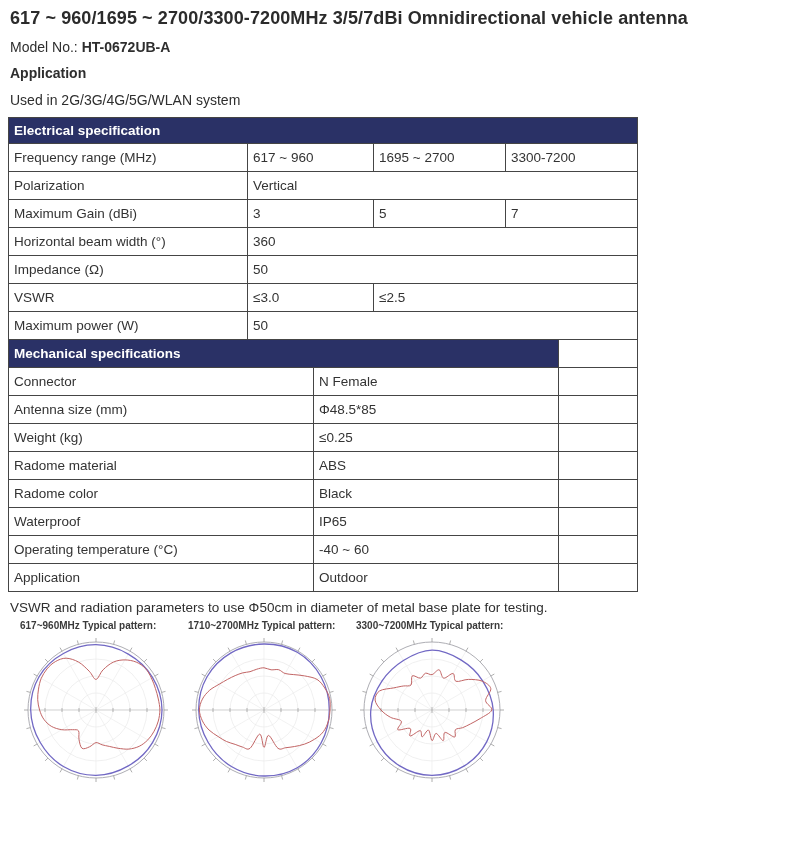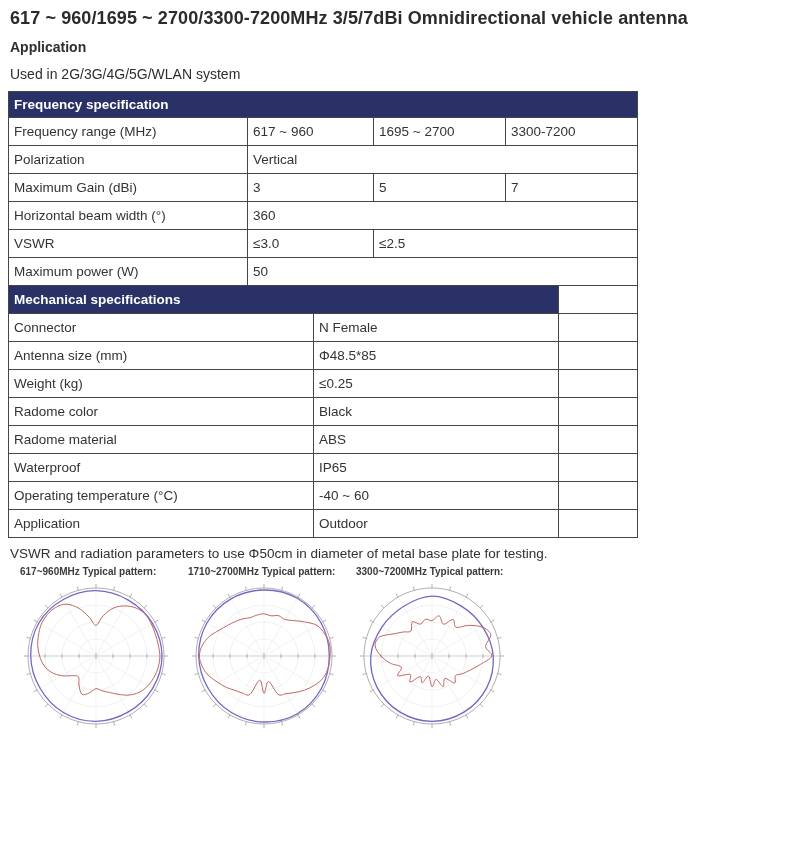--- a/index.html
+++ b/index.html
@@ -18,53 +18,60 @@
   .patterns-row{display:flex;margin:5px 0 0 12px;}
   .pattern-block{width:168px;}
   .pattern-label{font-size:10px;font-weight:700;color:#3a3a3a;padding-left:8px;white-space:nowrap;}
   .pattern-svg{display:block;margin-top:2px;}
 </style>
 </head>
 <body>
 
 <div class="page">
   <div class="title">617 ~ 960/1695 ~ 2700/3300-7200MHz 3/5/7dBi Omnidirectional vehicle antenna</div>
+  <div class="model-line">
+    <span>Model No.:</span><span class="model-value">HT-0672UB-A</span>
+  </div>
   <div class="app-heading">Application</div>
   <div class="app-text">Used in 2G/3G/4G/5G/WLAN system</div>
 
   <table id="elec-table">
       <colgroup>
         <col style="width: 239px;">
         <col style="width: 126px;">
         <col style="width: 132px;">
         <col style="width: 132px;">
       </colgroup>
       <tbody>
         <tr>
-          <th class="sec-header" colspan="4">Frequency specification</th>
+          <th class="sec-header" colspan="4">Electrical specification</th>
         </tr>
         <tr>
           <td>Frequency range (MHz)</td>
           <td colspan="1">617 ~ 960</td>
           <td colspan="1">1695 ~ 2700</td>
           <td colspan="1">3300-7200</td>
         </tr>
         <tr>
           <td>Polarization</td>
           <td colspan="3">Vertical</td>
         </tr>
         <tr>
           <td>Maximum Gain (dBi)</td>
           <td colspan="1">3</td>
           <td colspan="1">5</td>
           <td colspan="1">7</td>
         </tr>
         <tr>
           <td>Horizontal beam width (°)</td>
           <td colspan="3">360</td>
+        </tr>
+        <tr>
+          <td>Impedance (Ω)</td>
+          <td colspan="3">50</td>
         </tr>
         <tr>
           <td>VSWR</td>
           <td colspan="1">≤3.0</td>
           <td colspan="2">≤2.5</td>
         </tr>
         <tr>
           <td>Maximum power (W)</td>
           <td colspan="3">50</td>
         </tr>
@@ -90,27 +97,27 @@
           <td>Antenna size (mm)</td>
           <td colspan="1">Φ48.5*85</td>
           <td></td>
         </tr>
         <tr>
           <td>Weight (kg)</td>
           <td colspan="1">≤0.25</td>
           <td></td>
         </tr>
         <tr>
+          <td>Radome material</td>
+          <td colspan="1">ABS</td>
+          <td></td>
+        </tr>
+        <tr>
           <td>Radome color</td>
           <td colspan="1">Black</td>
-          <td></td>
-        </tr>
-        <tr>
-          <td>Radome material</td>
-          <td colspan="1">ABS</td>
           <td></td>
         </tr>
         <tr>
           <td>Waterproof</td>
           <td colspan="1">IP65</td>
           <td></td>
         </tr>
         <tr>
           <td>Operating temperature (°C)</td>
           <td colspan="1">-40 ~ 60</td>

